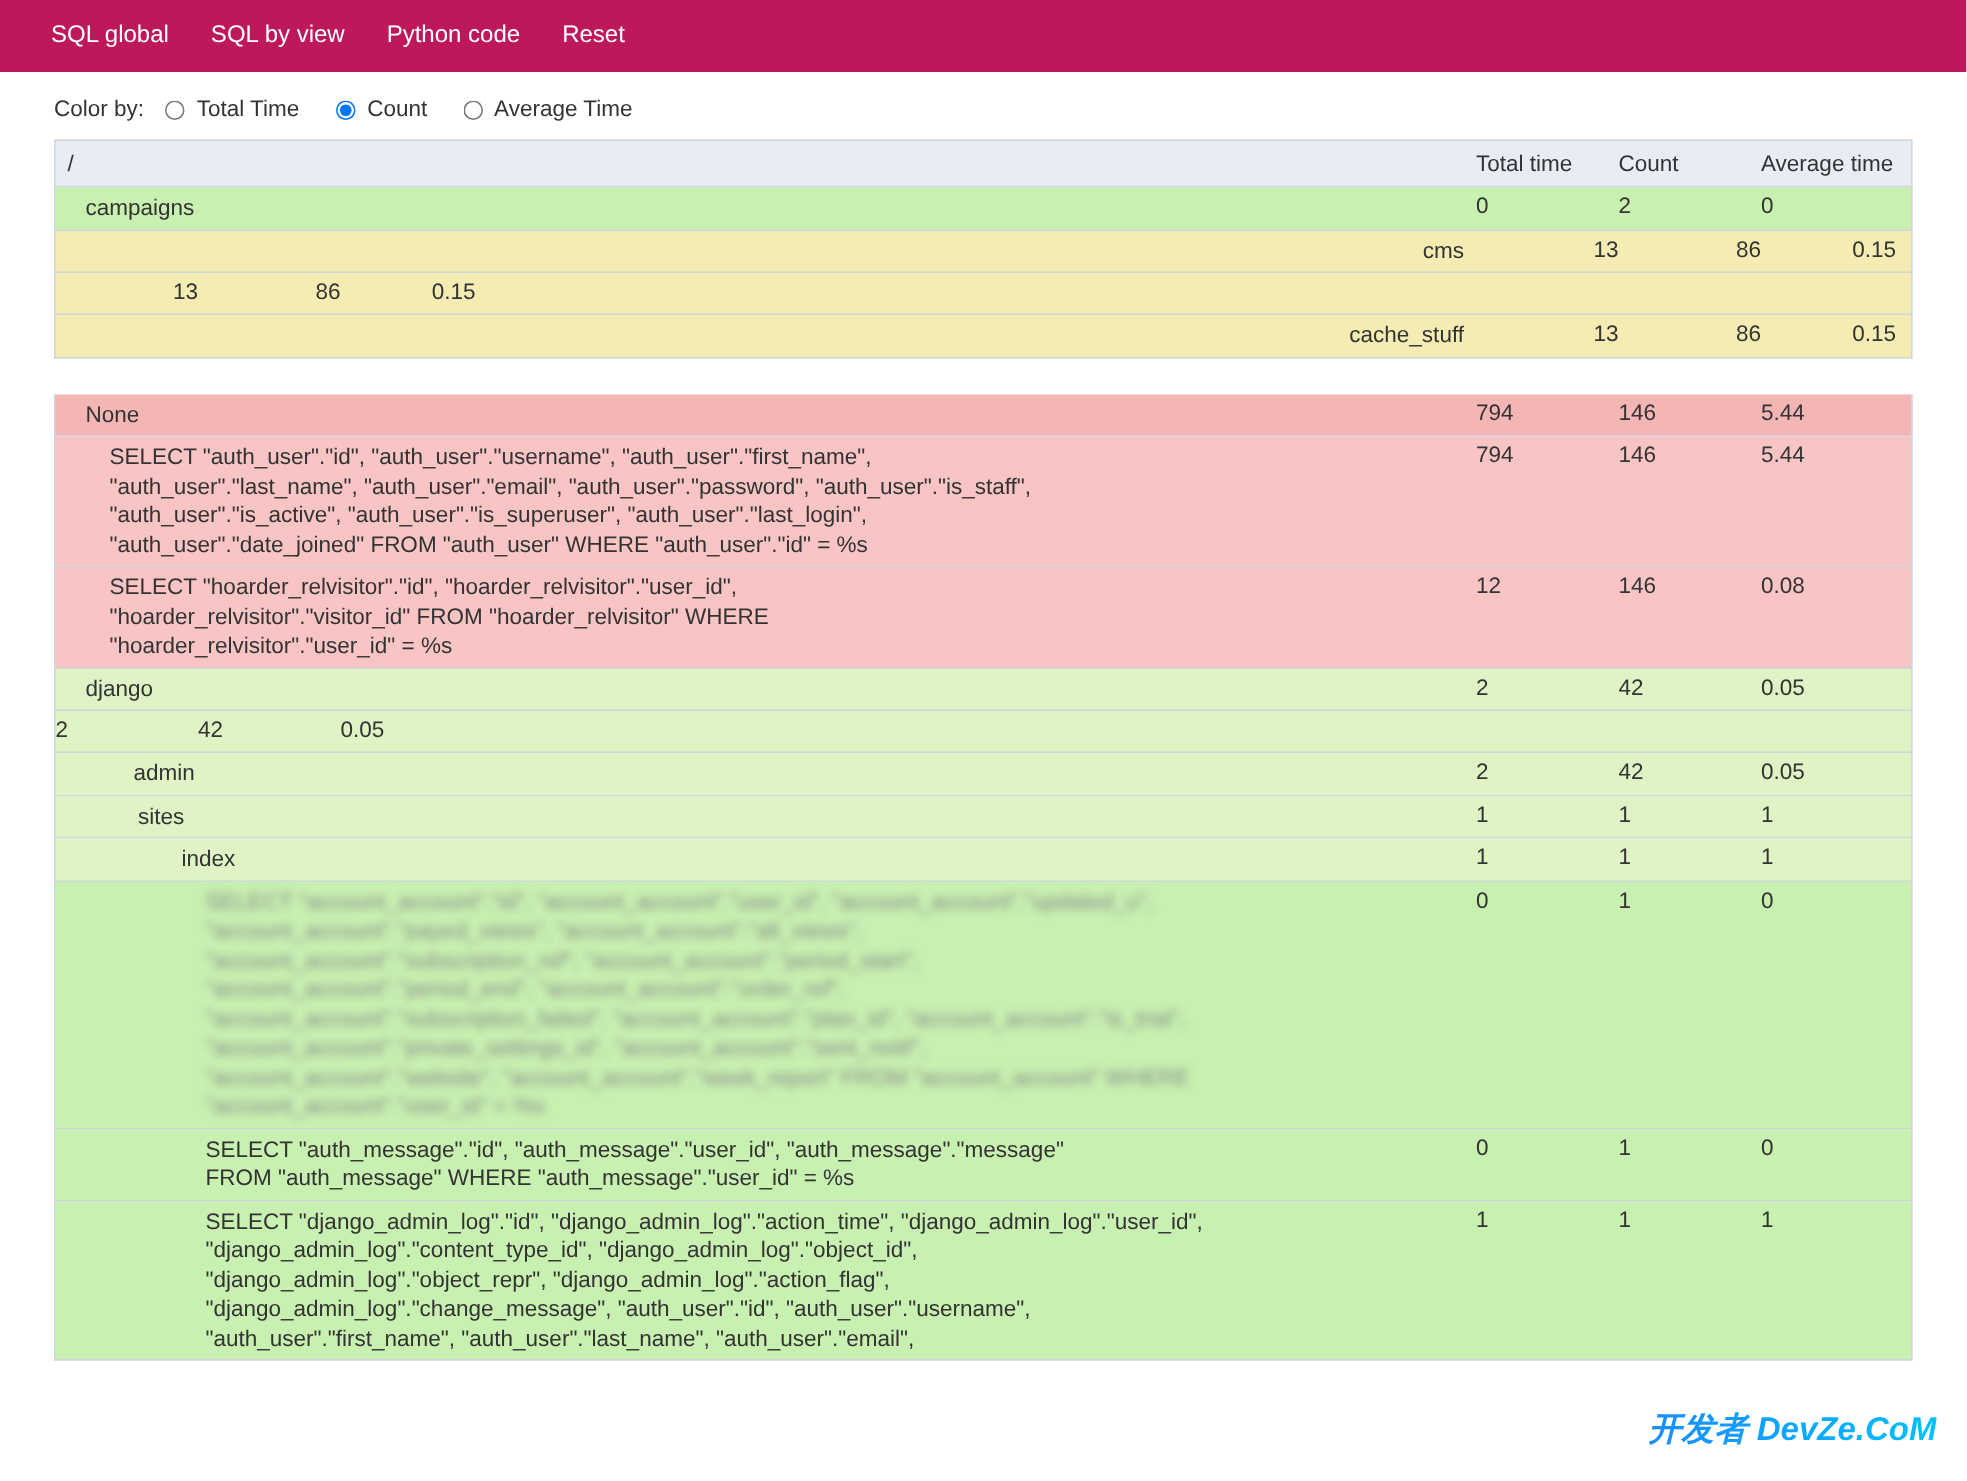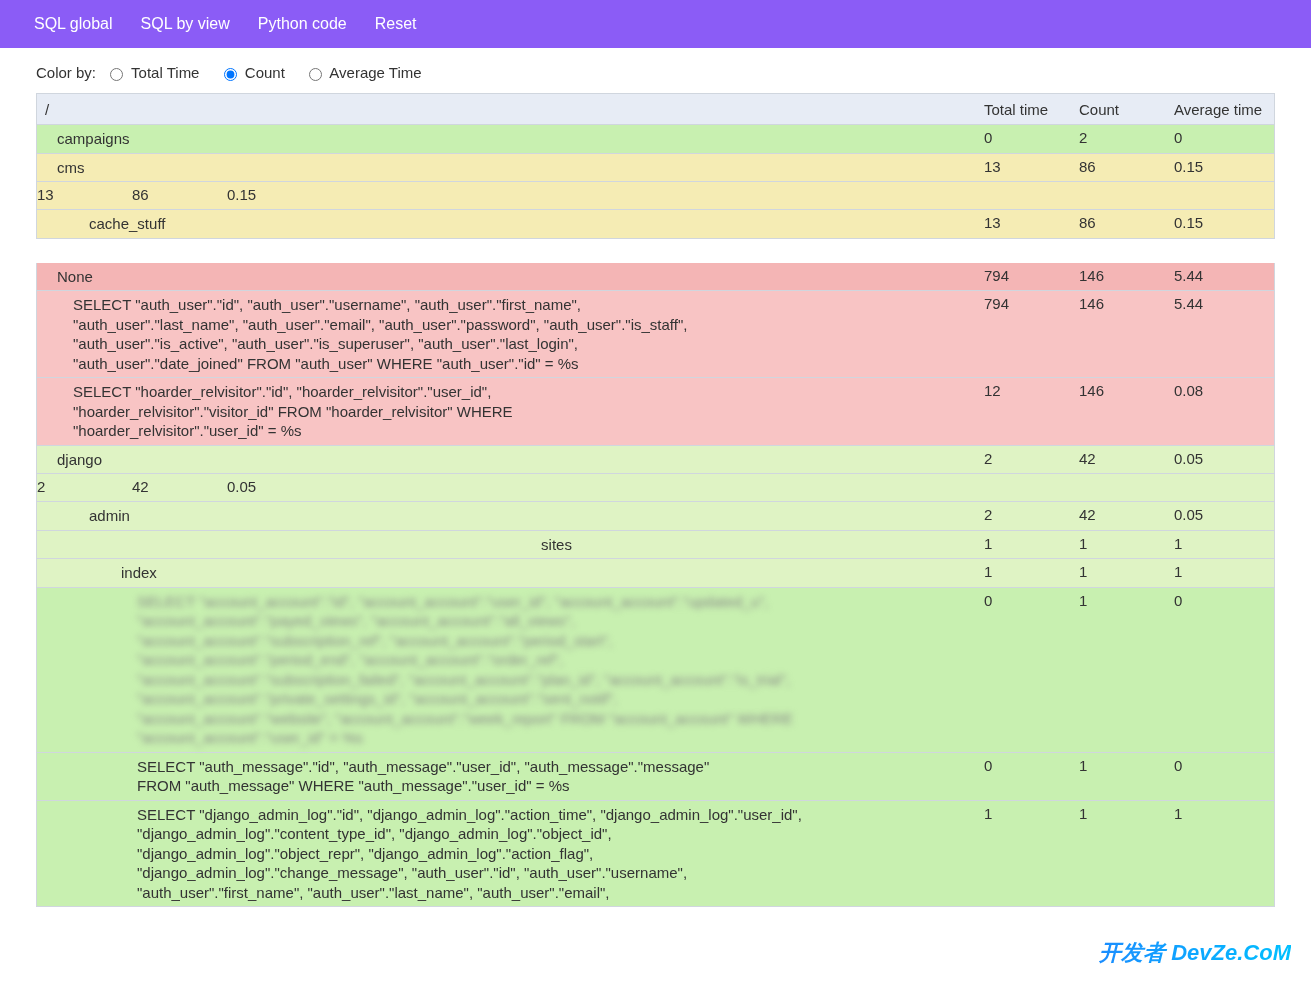--- a/index.html
+++ b/index.html
@@ -1,19 +1,19 @@
 <!DOCTYPE html>
 <html><head>
 <meta charset="utf-8">
 <style>
 * { box-sizing: border-box; margin: 0; padding: 0; }
 body { font-family: "Segoe UI", Arial, sans-serif; font-size: 15px; color: #333; background: #fff; }
 
 .nav {
-  background: #8b5cf6;
+  background: #be185d;
   display: flex;
   padding: 0 20px;
   height: 48px;
   align-items: center;
 }
 .nav a {
   color: #fff;
   text-decoration: none;
   padding: 0 14px;
   font-size: 16px;
@@ -51,29 +51,29 @@
   min-height: 28px;
   padding: 4px 0;
   font-size: 15px;
 }
 .row .cell-name { padding-right: 8px; line-height: 1.3; }
 .row .cell-total, .row .cell-count, .row .cell-avg { padding-top: 0; }
 .row.multi .cell-name { white-space: normal; }
 
 .c-green  { background: #c8f0b0; justify-content: center; }
 .c-lgreen { background: #dff3c4; }
-.c-yello  { background: #f5ecb4; }
+.c-yello  { background: #f5ecb4; text-align: right; }
 .c-red    { background: #f4b5b5; margin-top: 24px; }
 .c-redlt  { background: #f8c4c4; }
 .c-blue   { background: #e7ecf5; }
 
 .in0 .cell-name{ padding-left: 20px; }
 .in1 .cell-name{ padding-left: 36px; }
 .in2 .cell-name{ padding-left: 52px; }
-.in3 .cell-name{ padding-left: 100px; text-align: center; }
+.in3 .cell-name{ padding-left: 55px; }
 .in4 .cell-name{ padding-left: 84px; }
 .in5 .cell-name{ padding-left: 100px; }
 
 .blurred { filter: blur(3px); color: #888; }
 
 .watermark {
   position: fixed; right: 20px; bottom: 19px;
   font-size: 22px; font-weight: bold; font-style: italic;
   background: linear-gradient(90deg,#1a8dff,#00c0ff);
   -webkit-background-clip: text; background-clip: text; color: transparent;

